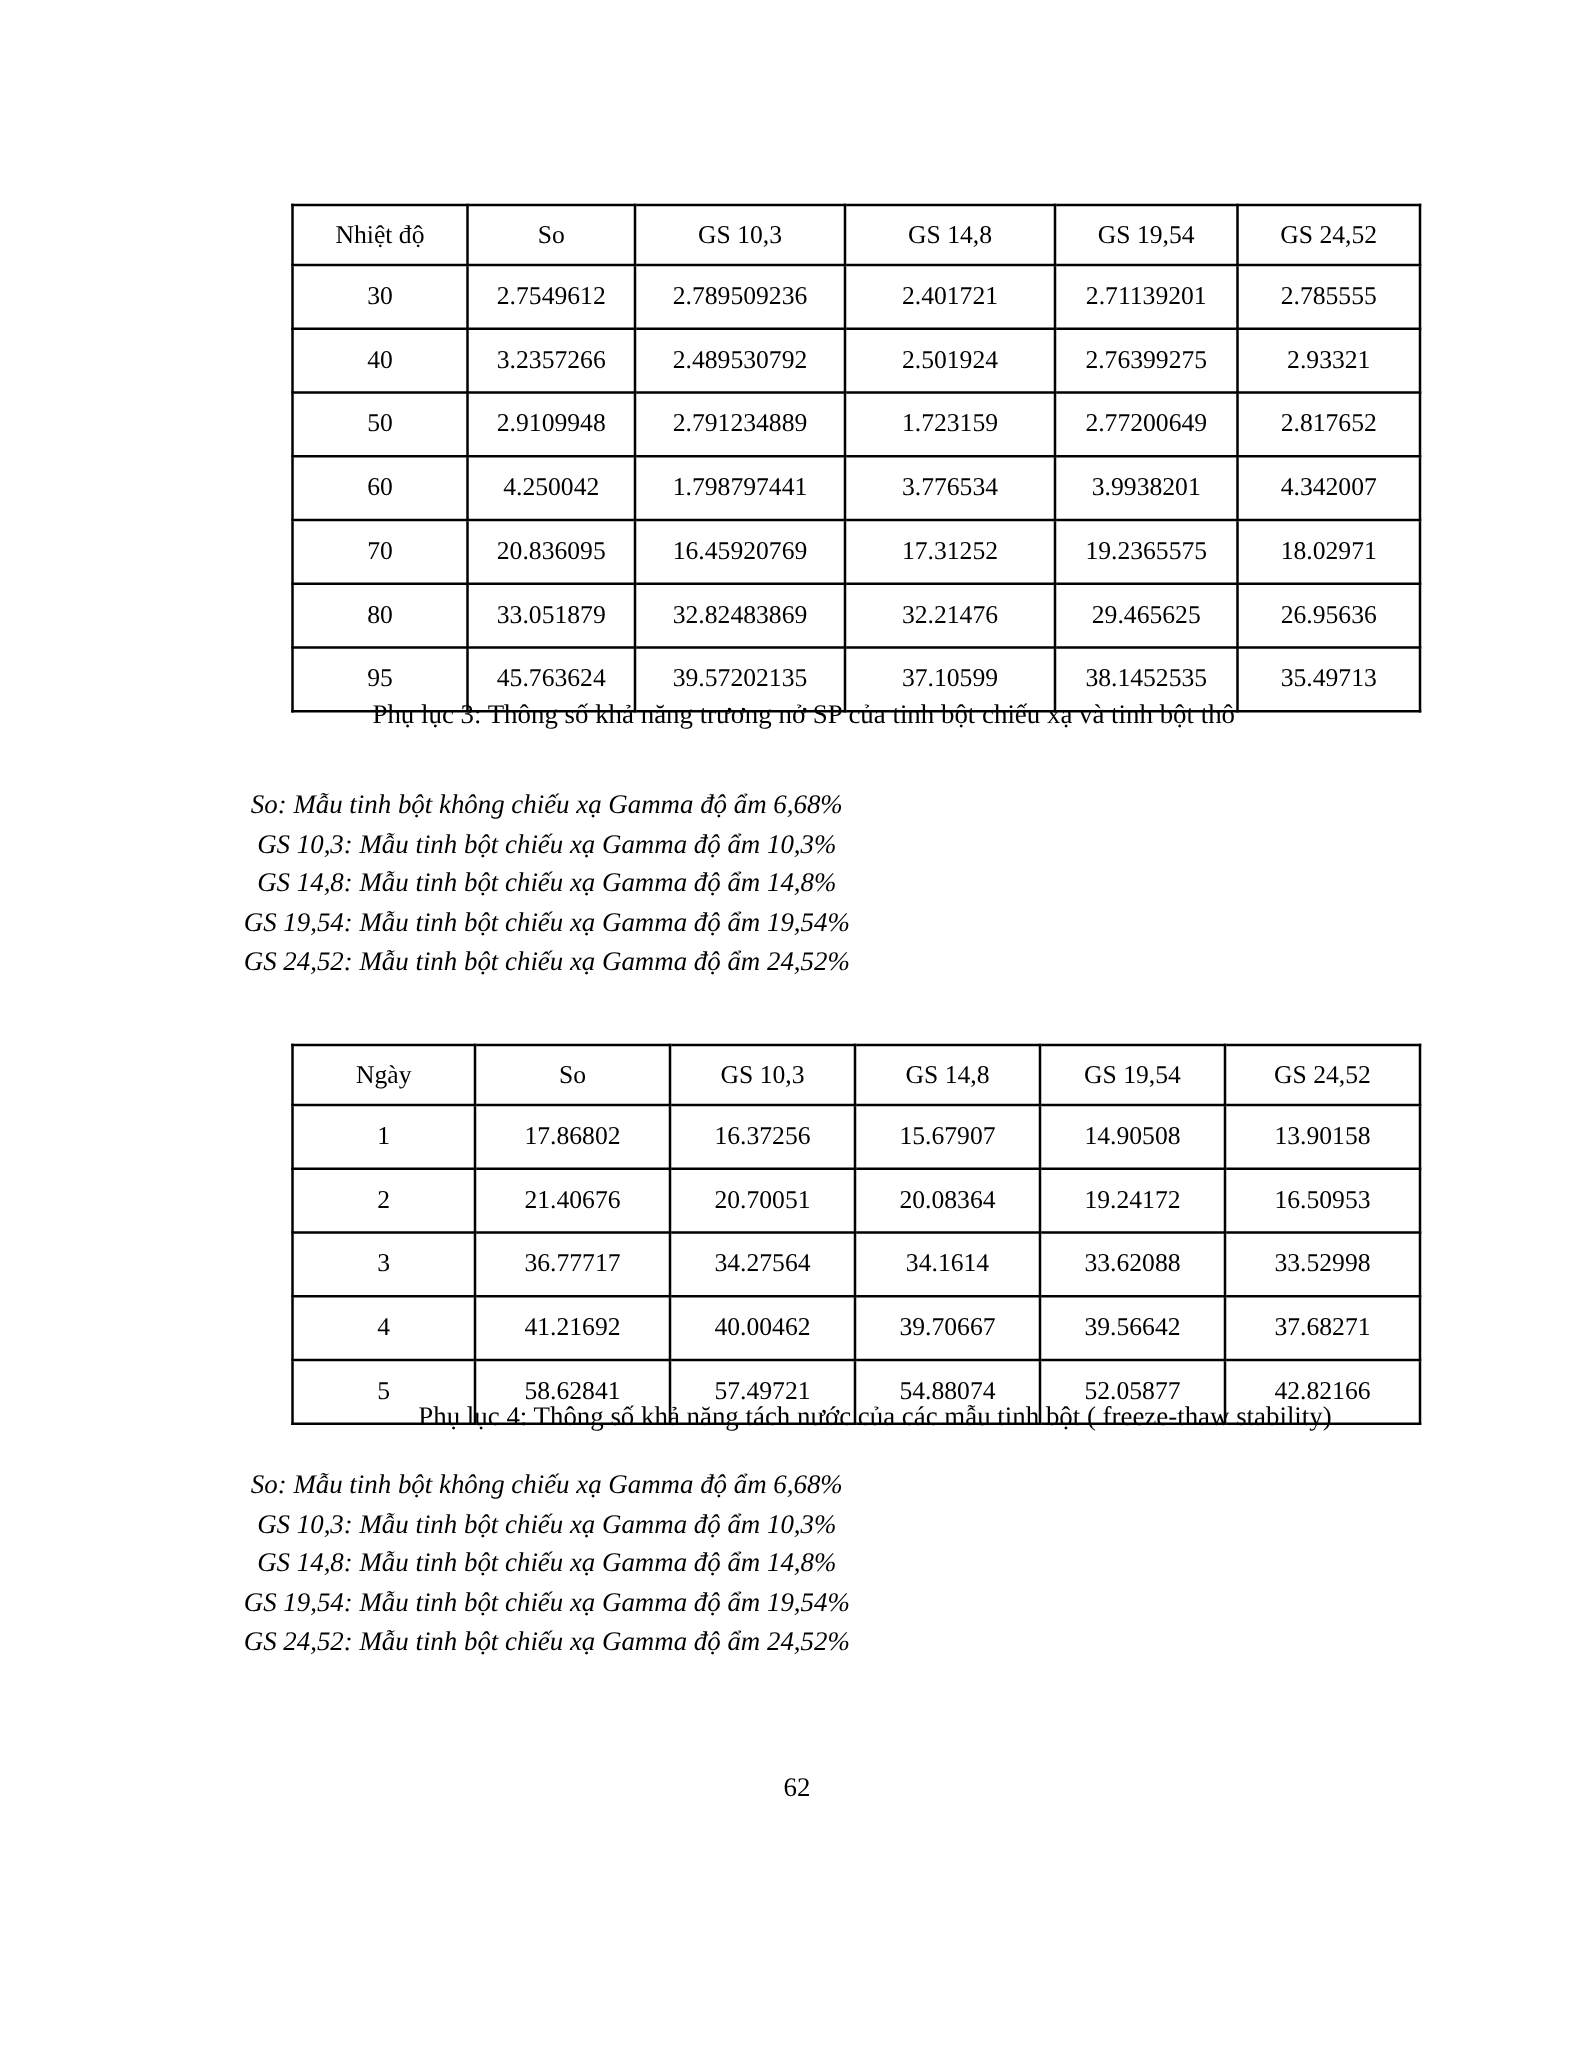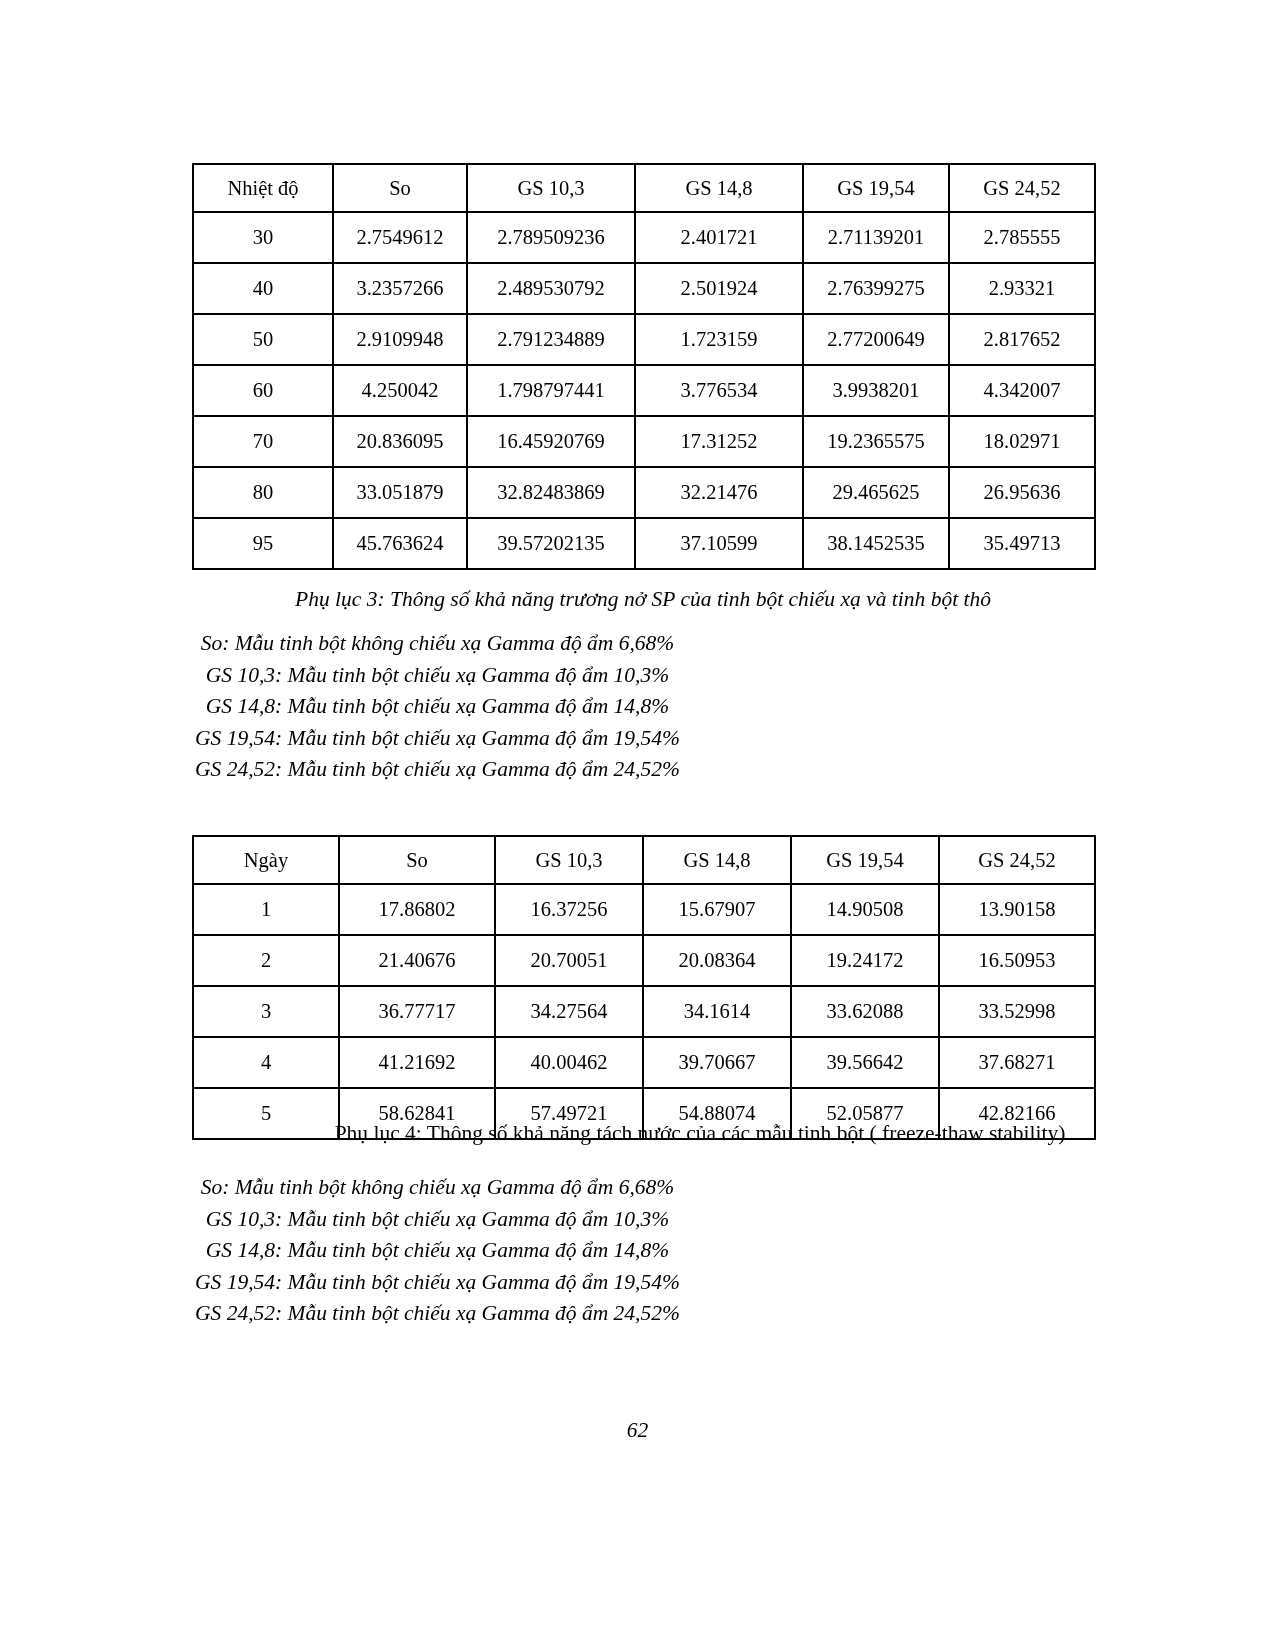--- a/index.html
+++ b/index.html
@@ -24,20 +24,21 @@
     height: 1650px;
   }
 
   
   .data-table {
     position: absolute;
     border-collapse: collapse;
     table-layout: fixed;
     font-size: 20.5px;
     line-height: 1.1;
+    margin-left: 41px;
   }
   .data-table td, .data-table th {
     border: 2px solid #000000;
     text-align: center;
     vertical-align: middle;
     font-weight: normal;
     padding: 0;
     font-family: "Liberation Serif", "DejaVu Serif", serif;
   }
   .data-table thead td {
@@ -76,23 +77,22 @@
   
   .caption {
     position: absolute;
     font-size: 21.5px;
     line-height: 1.25;
     text-align: center;
     font-family: "Liberation Serif", "DejaVu Serif", serif;
   }
   #caption-1 {
     left: 192px;
-    top: 586px;
+    top: 558px;
     width: 902px;
-    font-style: italic;
   }
   #caption-2 {
     left: 192px;
     top: 1120px;
     width: 960px;
     padding-left: 28px;
   }
 
   
   .legend {
@@ -110,21 +110,20 @@
 
   
   #page-number {
     position: absolute;
     left: 0;
     top: 1418px;
     width: 1275px;
     text-align: center;
     font-size: 21.5px;
     font-family: "Liberation Serif", "DejaVu Serif", serif;
-    font-style: italic;
   }
 </style>
 </head>
 <body>
 
 <div class="page">
 
   <table class="data-table" id="table-1">
     <colgroup>
       <col class="col-label">

